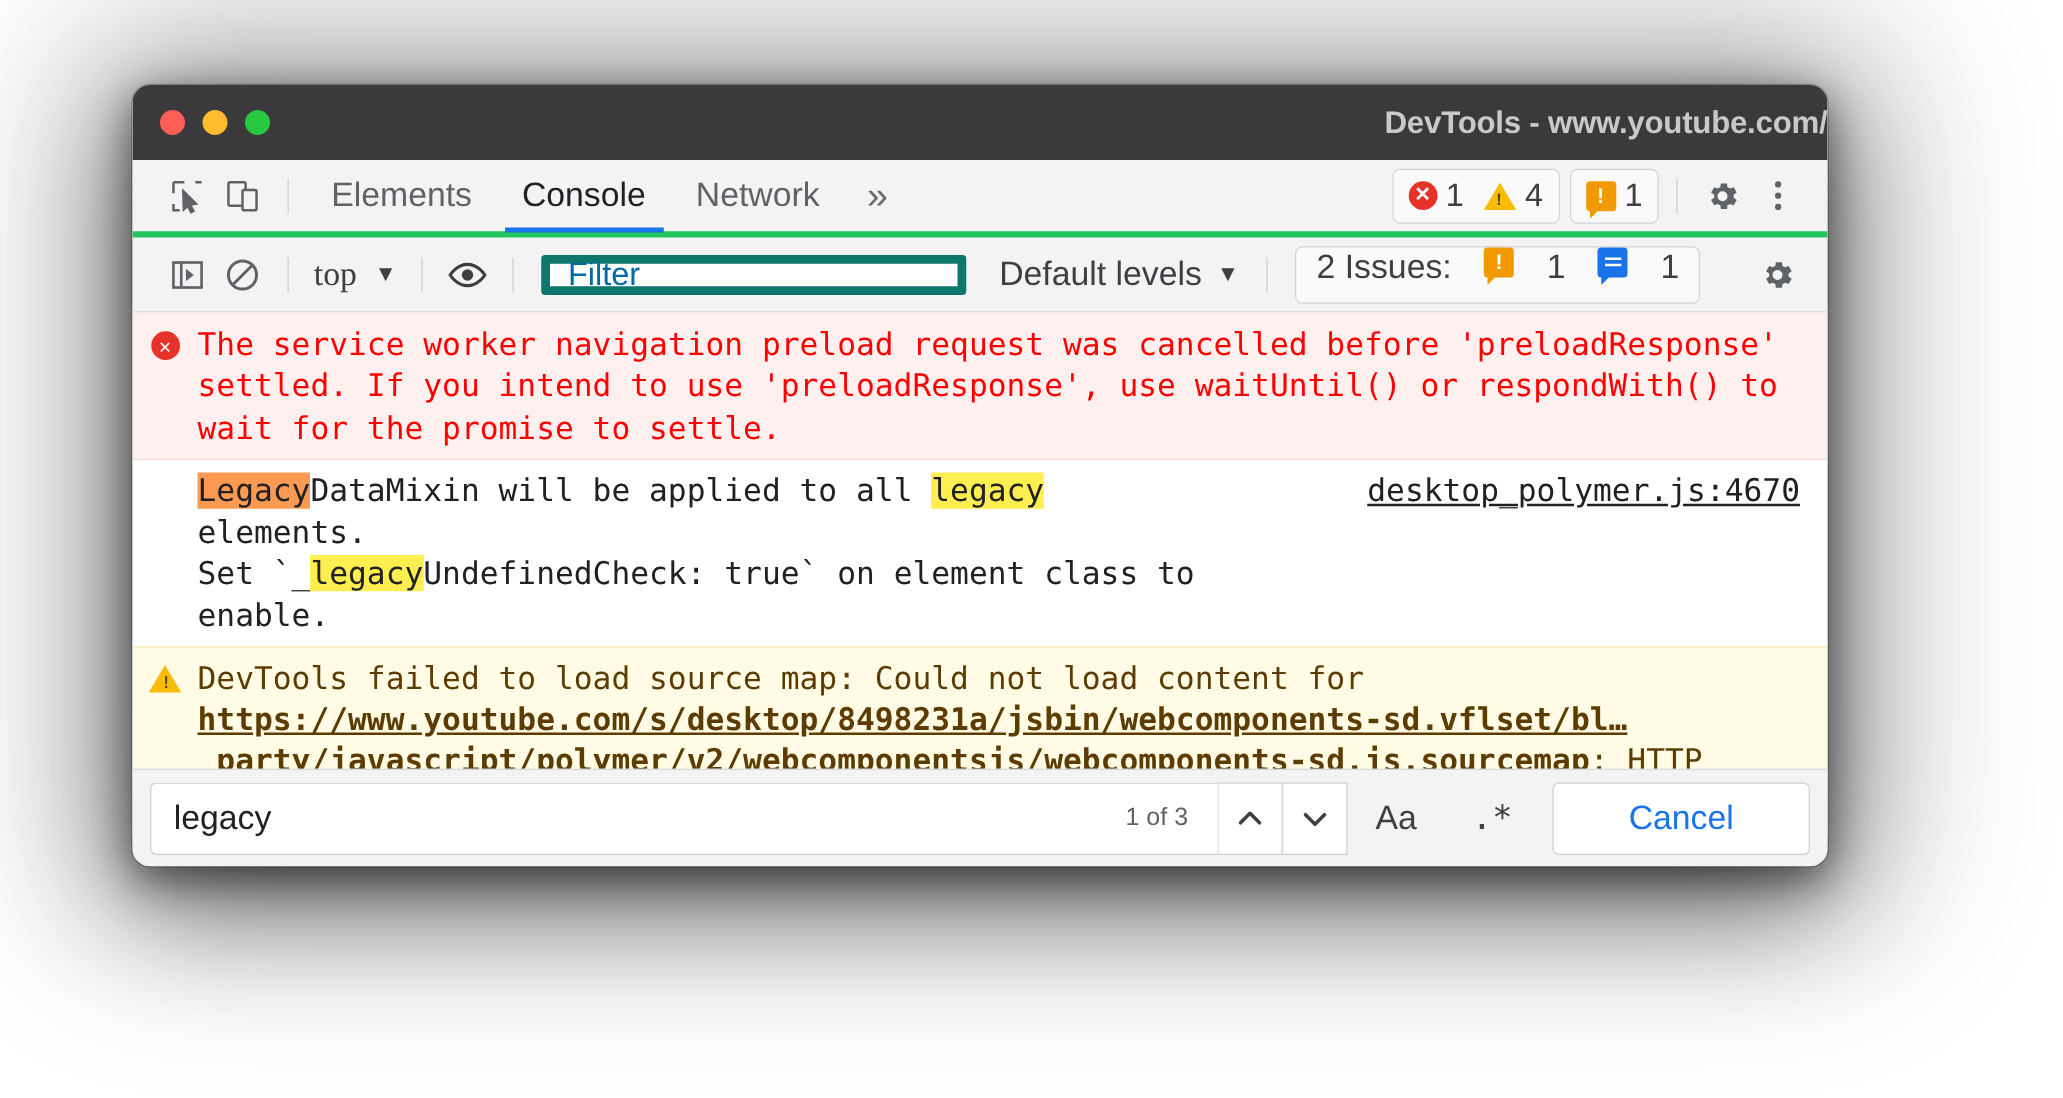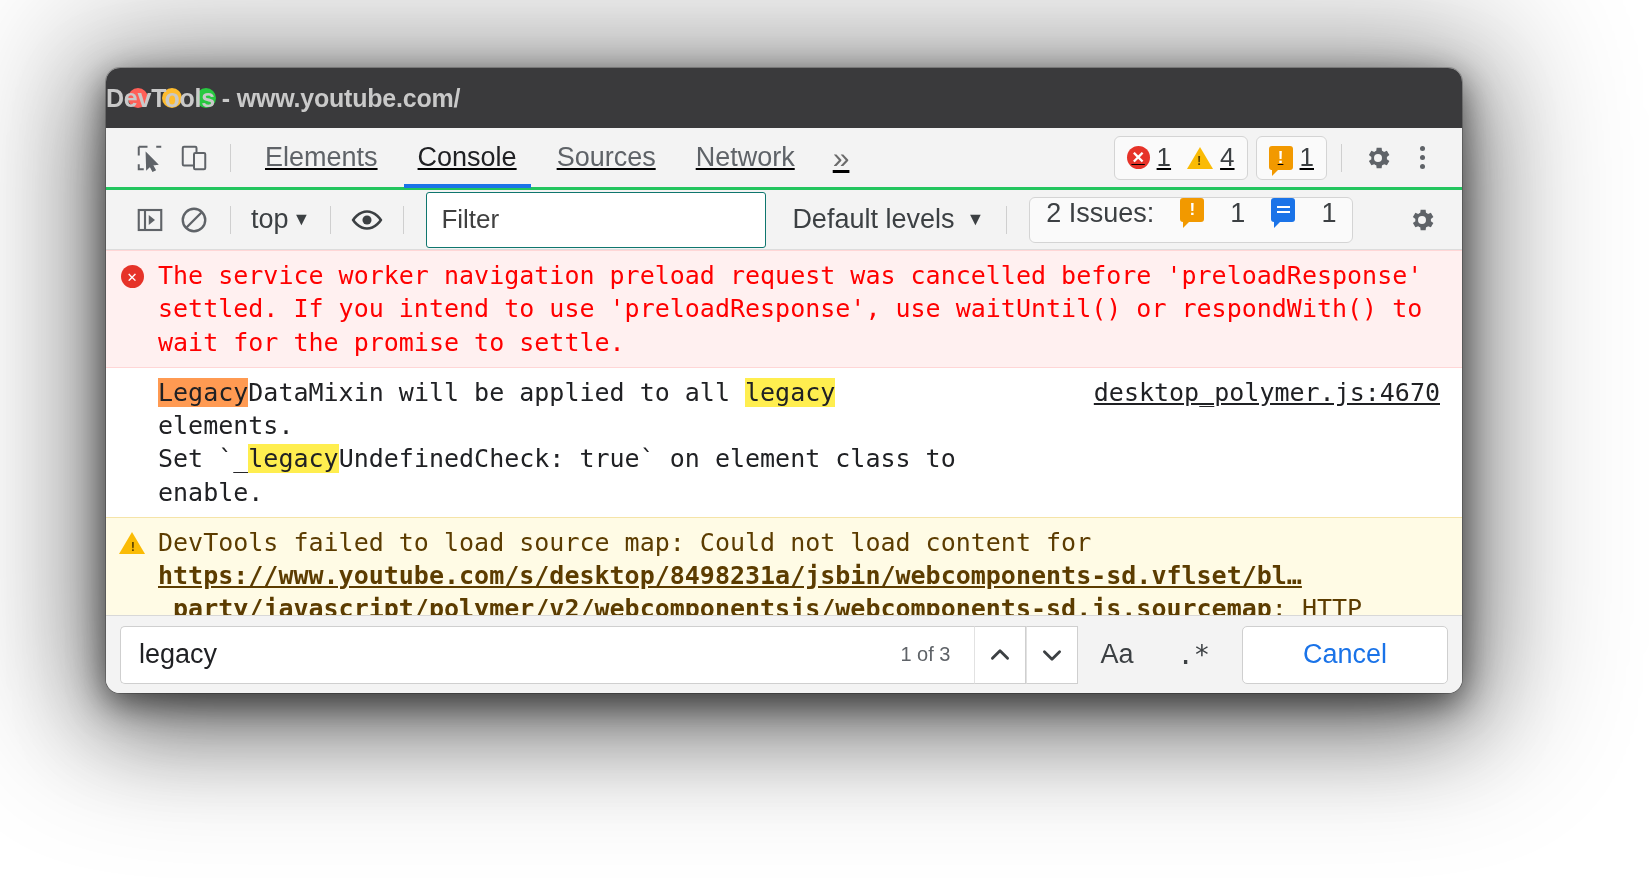--- a/index.html
+++ b/index.html
@@ -40,38 +40,37 @@
     align-items: center;
   }
   .traffic { display: flex; gap: 14px; margin-left: 22px; }
   .dot { width: 20px; height: 20px; border-radius: 50%; }
   .dot.red { background: #ff5f57; }
   .dot.amber { background: #febc2e; }
   .dot.green { background: #28c840; }
   .title-text {
     position: absolute;
     left: 0; right: 0;
-    text-align: left;
+    text-align: right;
     color: #c9c9c9;
     font-size: 25px;
     font-weight: bold;
     letter-spacing: -0.2px;
     pointer-events: none;
   }
 
   
   .tabbar {
     height: 62px;
     background: #f3f3f3;
-    border-bottom: 3px solid #22c55e;
+    border-bottom: 5px solid #22c55e;
     display: flex;
     align-items: center;
     padding: 0 18px 0 22px;
     position: relative;
-    text-decoration: underline;
   }
   .icon-btn {
     width: 44px; height: 44px;
     display: flex; align-items: center; justify-content: center;
     flex: 0 0 auto;
   }
   .vline { width: 1px; height: 28px; background: #cfcfcf; margin: 0 14px; flex: 0 0 auto; }
   .tabs { display: flex; align-items: center; height: 100%; }
   .tab {
     font-size: 27px;
@@ -172,33 +171,34 @@
   
   .console-toolbar {
     height: 60px;
     background: #f3f3f3;
     border-bottom: 1px solid #dcdcdc;
     display: flex;
     align-items: center;
     padding: 0 18px 0 22px;
   }
   .ctx-select {
-    display: flex; align-items: center; gap: 4px;
+    display: flex; align-items: center; gap: 14px;
     font-size: 27px; color: #3c4043;
     padding: 0 6px;
+    font-family: Liberation Serif, serif;
   }
   .caret { font-size: 18px; color: #3c4043; }
   .filter-input {
     flex: 0 0 auto;
-    width: 340px; height: 56px;
-    background: #ffffff;
-    border: 1px solid #0f766e;
+    width: 340px; height: 32px;
+    background: #ffffff;
+    border: 7px solid #0f766e;
     border-radius: 3px;
     font-size: 26px;
-    color: #404040;
+    color: #0369a1;
     padding: 0 14px;
     display: flex; align-items: center;
     margin-left: 8px;
   }
   .levels {
     display: flex; align-items: center; gap: 12px;
     font-size: 27px; color: #3c4043;
     margin-left: 26px;
   }
   .issues-pill {
@@ -337,21 +337,20 @@
         <svg width="30" height="30" viewBox="0 0 24 24" fill="none" stroke="#5f6368" stroke-width="1.6">
           <rect x="3" y="3" width="11" height="15" rx="1"></rect>
           <rect x="12" y="8" width="9" height="13" rx="1" fill="#f3f3f3"></rect>
         </svg>
       </div>
       <div class="vline"></div>
 
       <div class="tabs">
         <div class="tab">Elements</div>
         <div class="tab active">Console</div>
-        <div class="tab">Sources</div>
         <div class="tab">Network</div>
         <div class="chev-more">»</div>
       </div>
 
       <div class="spacer"></div>
 
       <div class="badge-group">
         <div class="badge-item">
           <div class="ico-error">✕</div>
           <div class="badge-num">1</div>

